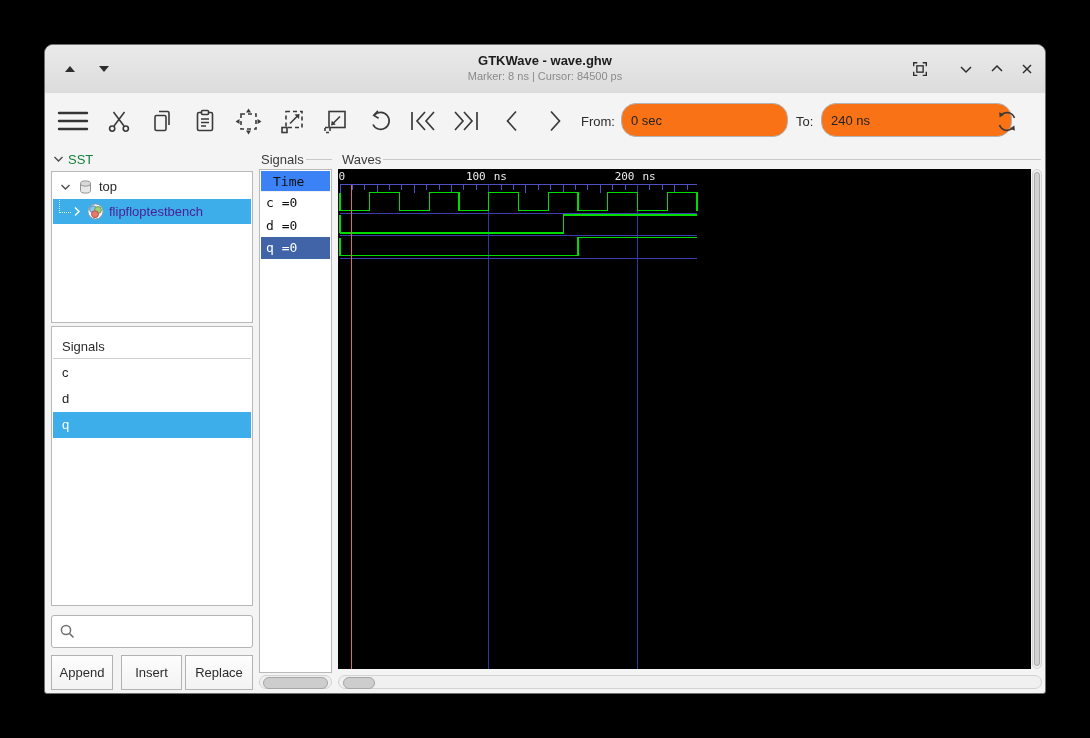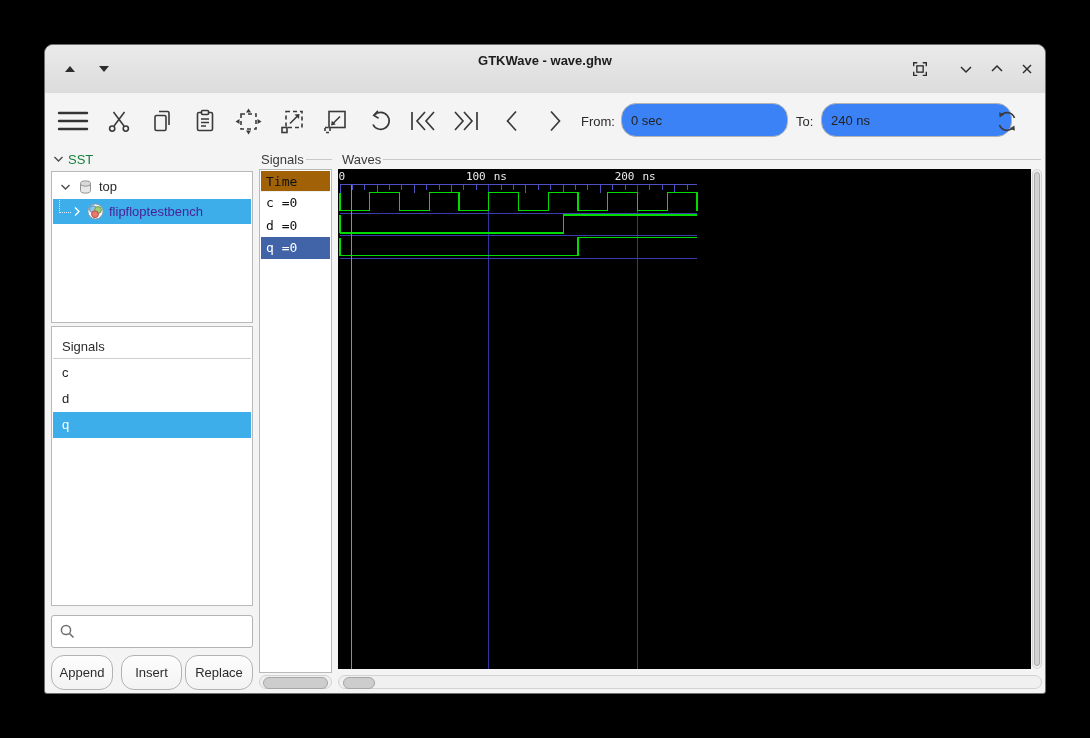--- a/index.html
+++ b/index.html
@@ -12,21 +12,21 @@
   .tb-center{position:absolute;left:0;right:0;top:7px;text-align:center;}
   .tb-title{font-size:13px;font-weight:bold;color:#1d1d1d;line-height:17px;}
   .tb-status{font-size:11px;color:#8a8a8a;line-height:15px;}
   .tb-btn{position:absolute;top:15px;width:18px;height:18px;display:flex;align-items:center;justify-content:center;cursor:default;}
   .tb-btn svg{display:block;}
   
   .toolbar{position:absolute;left:0;top:48px;right:0;height:56px;background:#f4f4f5;}
   .tbi{position:absolute;top:15px;width:26px;height:26px;}
   .tbi svg{display:block;}
   .tb-label{position:absolute;top:21px;font-size:13px;color:#2b2b2b;}
-  .tb-input{position:absolute;top:10px;height:34px;box-sizing:border-box;background:#3b82f6;
+  .tb-input{position:absolute;top:10px;height:34px;box-sizing:border-box;background:#f97316;
     border:1px solid #b3b3b3;border-radius:15px;font-size:13px;color:#222;padding:0 9px;
     font-family:"Liberation Sans",sans-serif;outline:none;}
   
   .frame-label{position:absolute;top:106px;height:16px;display:flex;align-items:center;
     font-size:13px;color:#3a3a3a;}
   .frame-line{height:1px;background:#c9c9c9;flex:0 0 auto;}
   .panel-box{position:absolute;background:#fff;border:1px solid #b9b9b9;box-sizing:border-box;}
   .sst-head{position:absolute;left:8px;top:105px;height:18px;display:flex;align-items:center;gap:4px;
     font-size:13px;color:#15803d;}
   .tree-row{position:absolute;left:1px;right:1px;height:25px;display:flex;align-items:center;font-size:13px;color:#2a2a2a;}
@@ -35,27 +35,27 @@
     margin:-10px 2px 0 6px;}
   .list-head{position:absolute;left:1px;top:8px;right:1px;height:24px;line-height:24px;
     padding-left:9px;font-size:13px;color:#2b2b2b;border-bottom:1px solid #cfcfcf;box-sizing:border-box;}
   .list-row{position:absolute;left:1px;right:1px;height:26px;line-height:26px;padding-left:9px;
     font-size:13px;color:#222;box-sizing:border-box;}
   .list-row.selected{background:#3daee9;color:#fff;}
   .search{position:absolute;left:6px;top:570px;width:202px;height:33px;box-sizing:border-box;
     background:#fff;border:1px solid #b3b3b3;border-radius:3px;display:flex;align-items:center;padding-left:7px;}
   .search input{border:none;outline:none;flex:1;font-size:13px;font-family:"Liberation Sans",sans-serif;background:transparent;}
   .btn{position:absolute;top:610px;height:35px;box-sizing:border-box;background:linear-gradient(#fdfdfd,#f3f3f3);
-    border:1px solid #b2b2b2;border-radius:13px;font-size:13px;color:#2b2b2b;
+    border:1px solid #b2b2b2;border-radius:0;font-size:13px;color:#2b2b2b;
     display:flex;align-items:center;justify-content:center;cursor:default;}
   
   .names-box{left:214px;top:124px;width:73px;height:504px;}
   .mono{font-family:"DejaVu Sans Mono",monospace;}
-  .time-head{position:absolute;left:1px;top:1px;right:1px;height:21px;background:#a16207;
-    border-bottom:1px solid #efefef;font-size:13px;line-height:21px;padding-left:5px;color:#111;box-sizing:border-box;}
+  .time-head{position:absolute;left:1px;top:1px;right:1px;height:21px;background:#3b82f6;
+    border-bottom:1px solid #efefef;font-size:13px;line-height:21px;padding-left:12px;color:#111;box-sizing:border-box;}
   .name-row{position:absolute;left:1px;right:1px;height:22px;font-size:13px;line-height:22px;
     padding-left:5px;color:#111;box-sizing:border-box;}
   .name-row.selected{background:#4164a9;color:#fff;}
   
   .hscroll{position:absolute;top:630px;height:14px;background:#f0f0f1;border:1px solid #d2d2d2;
     border-radius:7px;box-sizing:border-box;}
   .hthumb{position:absolute;top:1px;height:10px;background:#cdcdcd;border:1px solid #a6a6a6;border-radius:6px;}
   .vscroll{position:absolute;left:987px;top:124px;width:10px;height:500px;background:#ededee;
     border:1px solid #d2d2d2;border-radius:5px;box-sizing:border-box;}
   .vthumb{position:absolute;left:1px;right:1px;top:2px;bottom:2px;background:#d2d2d3;
@@ -75,20 +75,21 @@
           <polygon points="7,2 12,8 2,8" fill="#2d2d2d"></polygon>
         </svg>
     </div>
     <div class="tb-btn" style="left:50px">
       <svg width="14" height="10" viewBox="0 0 14 10">
           <polygon points="2,2 12,2 7,8" fill="#2d2d2d"></polygon>
         </svg>
     </div>
     <div class="tb-center">
       <div class="tb-title">GTKWave - wave.ghw</div>
+      <div class="tb-status">Marker: 8 ns  |  Cursor: 84500 ps</div>
     </div>
     <div class="tb-btn" style="left:866px">
       <svg width="20" height="20" viewBox="0 0 20 20" fill="none" stroke="#2d2d2d" stroke-width="1.5">
         <path d="M3,7 V3 H7"></path>
           <path d="M13,3 H17 V7"></path>
           <path d="M17,13 V17 H13"></path>
           <path d="M7,17 H3 V13"></path>
         <rect x="6.5" y="6.5" width="7" height="7"></rect>
       </svg>
     </div>

